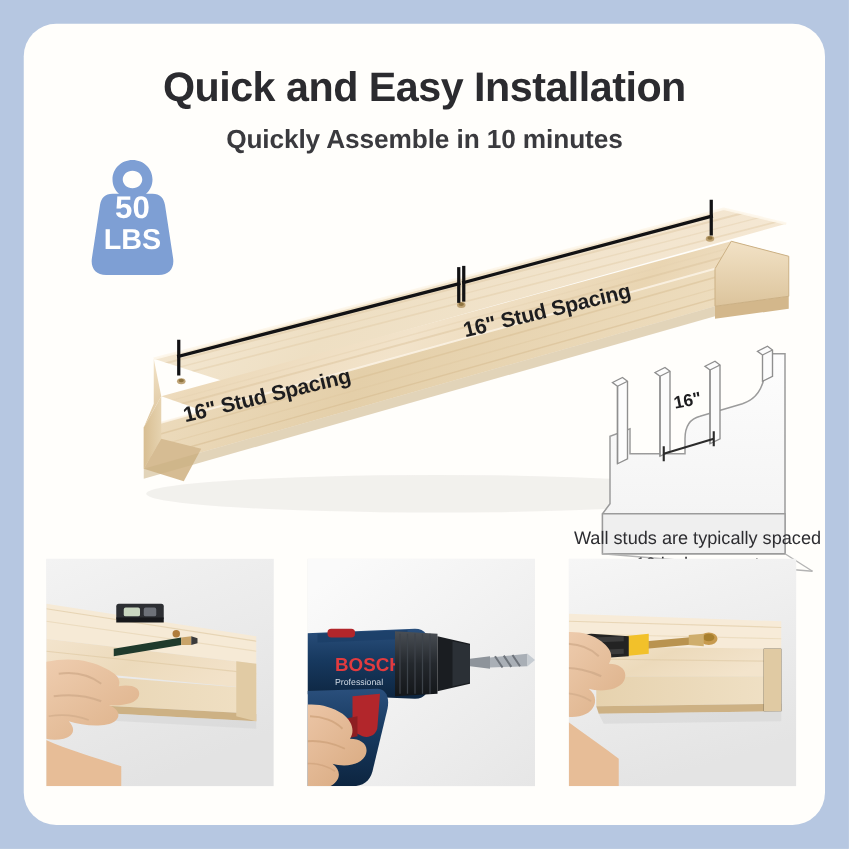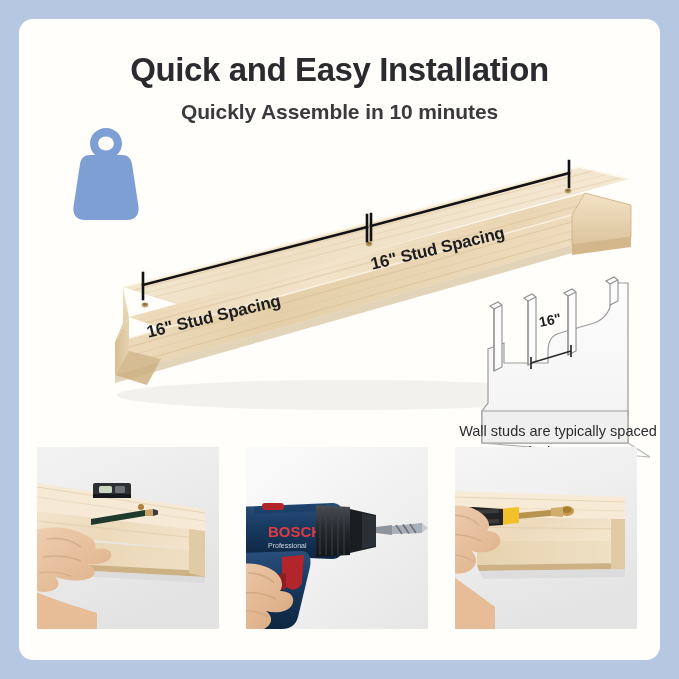--- a/index.html
+++ b/index.html
@@ -8,21 +8,21 @@
     background:#b6c7e1;
     font-family:"Liberation Sans", sans-serif;
     -webkit-font-smoothing:antialiased;
   }
   .frame{
     position:absolute;left:0;top:0;width:679px;height:679px;
     background:#b6c7e1;
   }
   .card{
     position:absolute;left:19px;top:19px;width:641px;height:641px;
-    background:#fffefb;border-radius:14px;overflow:hidden;
+    background:#fffefb;border-radius:26px;overflow:hidden;
   }
 
   
   .title{
     position:absolute;left:0;top:32px;width:641px;text-align:center;
     font-size:33px;font-weight:700;color:#2b2b2f;letter-spacing:-0.4px;
   }
   .subtitle{
     position:absolute;left:0;top:81px;width:641px;text-align:center;
     font-size:21px;font-weight:700;color:#3a3a3e;letter-spacing:-0.1px;
@@ -74,20 +74,24 @@
 <div class="frame">
   <div class="card">
 
     <div class="title">Quick and Easy Installation</div>
     <div class="subtitle">Quickly Assemble in 10 minutes</div>
 
     <div class="weight-badge">
       <svg width="72" height="102" viewBox="0 0 72 102">
         <path d="M36 4c-9 0-16 7-16 15.5 0 4.6 2 8.7 5.2 11.4H20c-6 0-9 3.4-10 9L3.6 82c-1.4 8 2.6 14 11.4 14h42c8.8 0 12.8-6 11.4-14L62 39.9c-1-5.6-4-9-10-9h-5.2C50 28.2 52 24.1 52 19.5 52 11 45 4 36 4zm0 8.5c4.4 0 7.8 3.2 7.8 7s-3.4 7-7.8 7-7.8-3.2-7.8-7 3.4-7 7.8-7z" fill="#7e9fd4"></path>
       </svg>
+      <div class="wb-text">
+        <span class="wb-num">50</span>
+        <span class="wb-unit">LBS</span>
+      </div>
     </div>
 
     <div class="hero">
       <svg width="641" height="320" viewBox="0 0 641 320">
         <defs>
           <linearGradient id="woodTop" x1="0" y1="0" x2="1" y2="0.25">
             <stop offset="0" stop-color="#f6e9d5"></stop>
             <stop offset="0.25" stop-color="#ecd9b9"></stop>
             <stop offset="0.5" stop-color="#f2e3ca"></stop>
             <stop offset="0.78" stop-color="#e9d5b2"></stop>

